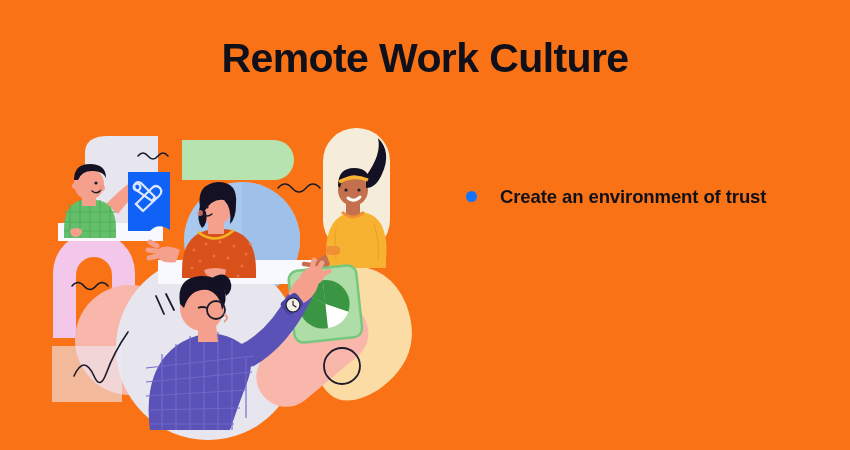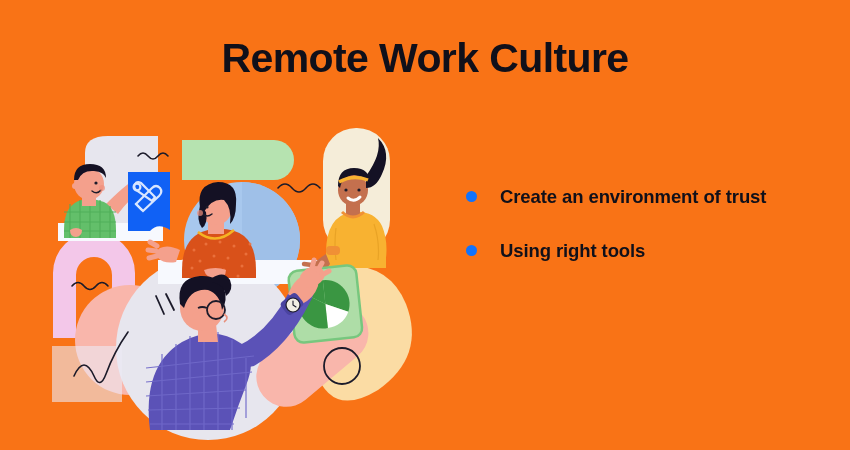--- a/index.html
+++ b/index.html
@@ -318,20 +318,16 @@
   </div>
 
   <div class="bullet-list">
 
     <div class="bullet-item">
       <span class="bullet-dot"></span>
       <span class="bullet-text">Create an environment of trust</span>
     </div>
 
 
-    <div class="bullet-item">
-      <span class="bullet-dot"></span>
-      <span class="bullet-text">Using right tools</span>
-    </div>
 
   </div>
 
 </div>
 
 </body></html>

